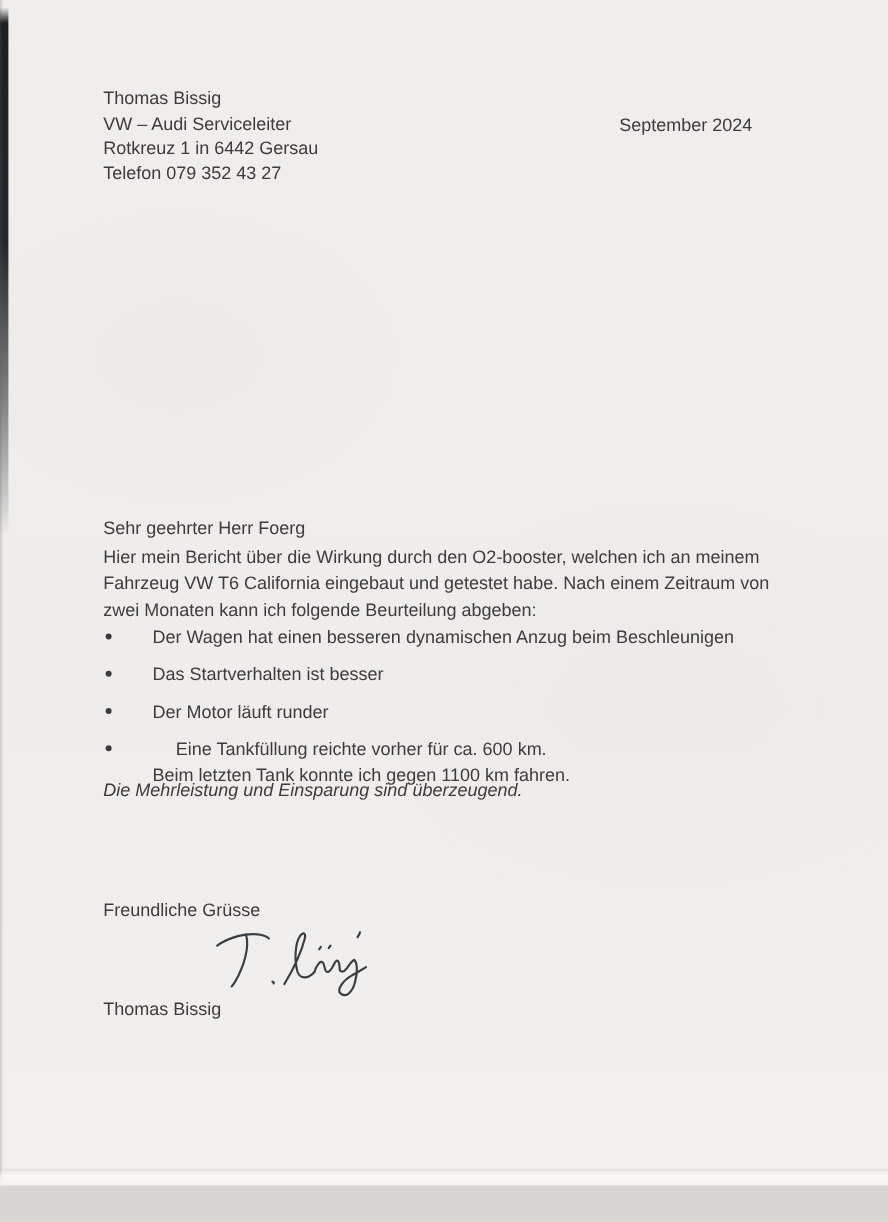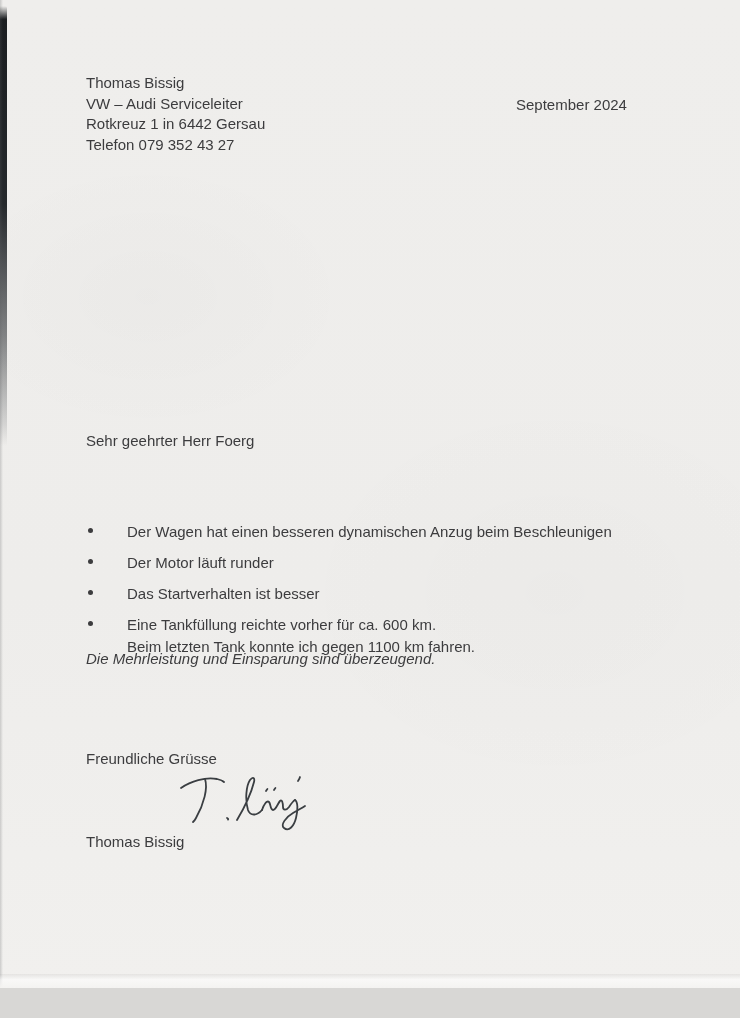--- a/index.html
+++ b/index.html
@@ -59,20 +59,21 @@
   .para1          { left: 86px; top: 454px; width: 575px; line-height: 22px; }
 
   .bullet-list {
     left: 86px; top: 521px; width: 580px;
     margin: 0; padding: 0; list-style: none;
   }
   .bullet-item {
     display: flex;
     margin-bottom: 9px;
     line-height: 19px;
+    text-align: center;
   }
   .bullet-dot {
     flex: 0 0 auto;
     width: 5px; height: 5px;
     border-radius: 50%;
     background: #3c3c3e;
     margin: 7px 0 0 2px;
   }
   .bullet-text {
     margin-left: 34px;
@@ -106,33 +107,34 @@
     <div>Rotkreuz 1 in 6442 Gersau</div>
     <div>Telefon 079 352 43 27</div>
   </div>
 
   <div class="abs date">September 2024</div>
 
 
 
   <div class="abs salutation">Sehr geehrter Herr Foerg</div>
 
+  <div class="abs para1">Hier mein Bericht über die Wirkung durch den O2-booster, welchen ich an meinem Fahrzeug VW T6 California eingebaut und getestet habe. Nach einem Zeitraum von zwei Monaten kann ich folgende Beurteilung abgeben:</div>
 
   <ul class="abs bullet-list">
     <li class="bullet-item">
       <span class="bullet-dot"></span>
       <span class="bullet-text">Der Wagen hat einen besseren dynamischen Anzug beim Beschleunigen</span>
     </li>
     <li class="bullet-item">
       <span class="bullet-dot"></span>
-      <span class="bullet-text">Der Motor läuft runder</span>
+      <span class="bullet-text">Das Startverhalten ist besser</span>
     </li>
     <li class="bullet-item">
       <span class="bullet-dot"></span>
-      <span class="bullet-text">Das Startverhalten ist besser</span>
+      <span class="bullet-text">Der Motor läuft runder</span>
     </li>
     <li class="bullet-item">
       <span class="bullet-dot"></span>
       <span class="bullet-text">
         <span style="display:block">Eine Tankfüllung reichte vorher für ca. 600 km.</span>
         <span style="display:block">Beim letzten Tank konnte ich gegen 1100 km fahren.</span>
       </span>
     </li>
   </ul>
 

